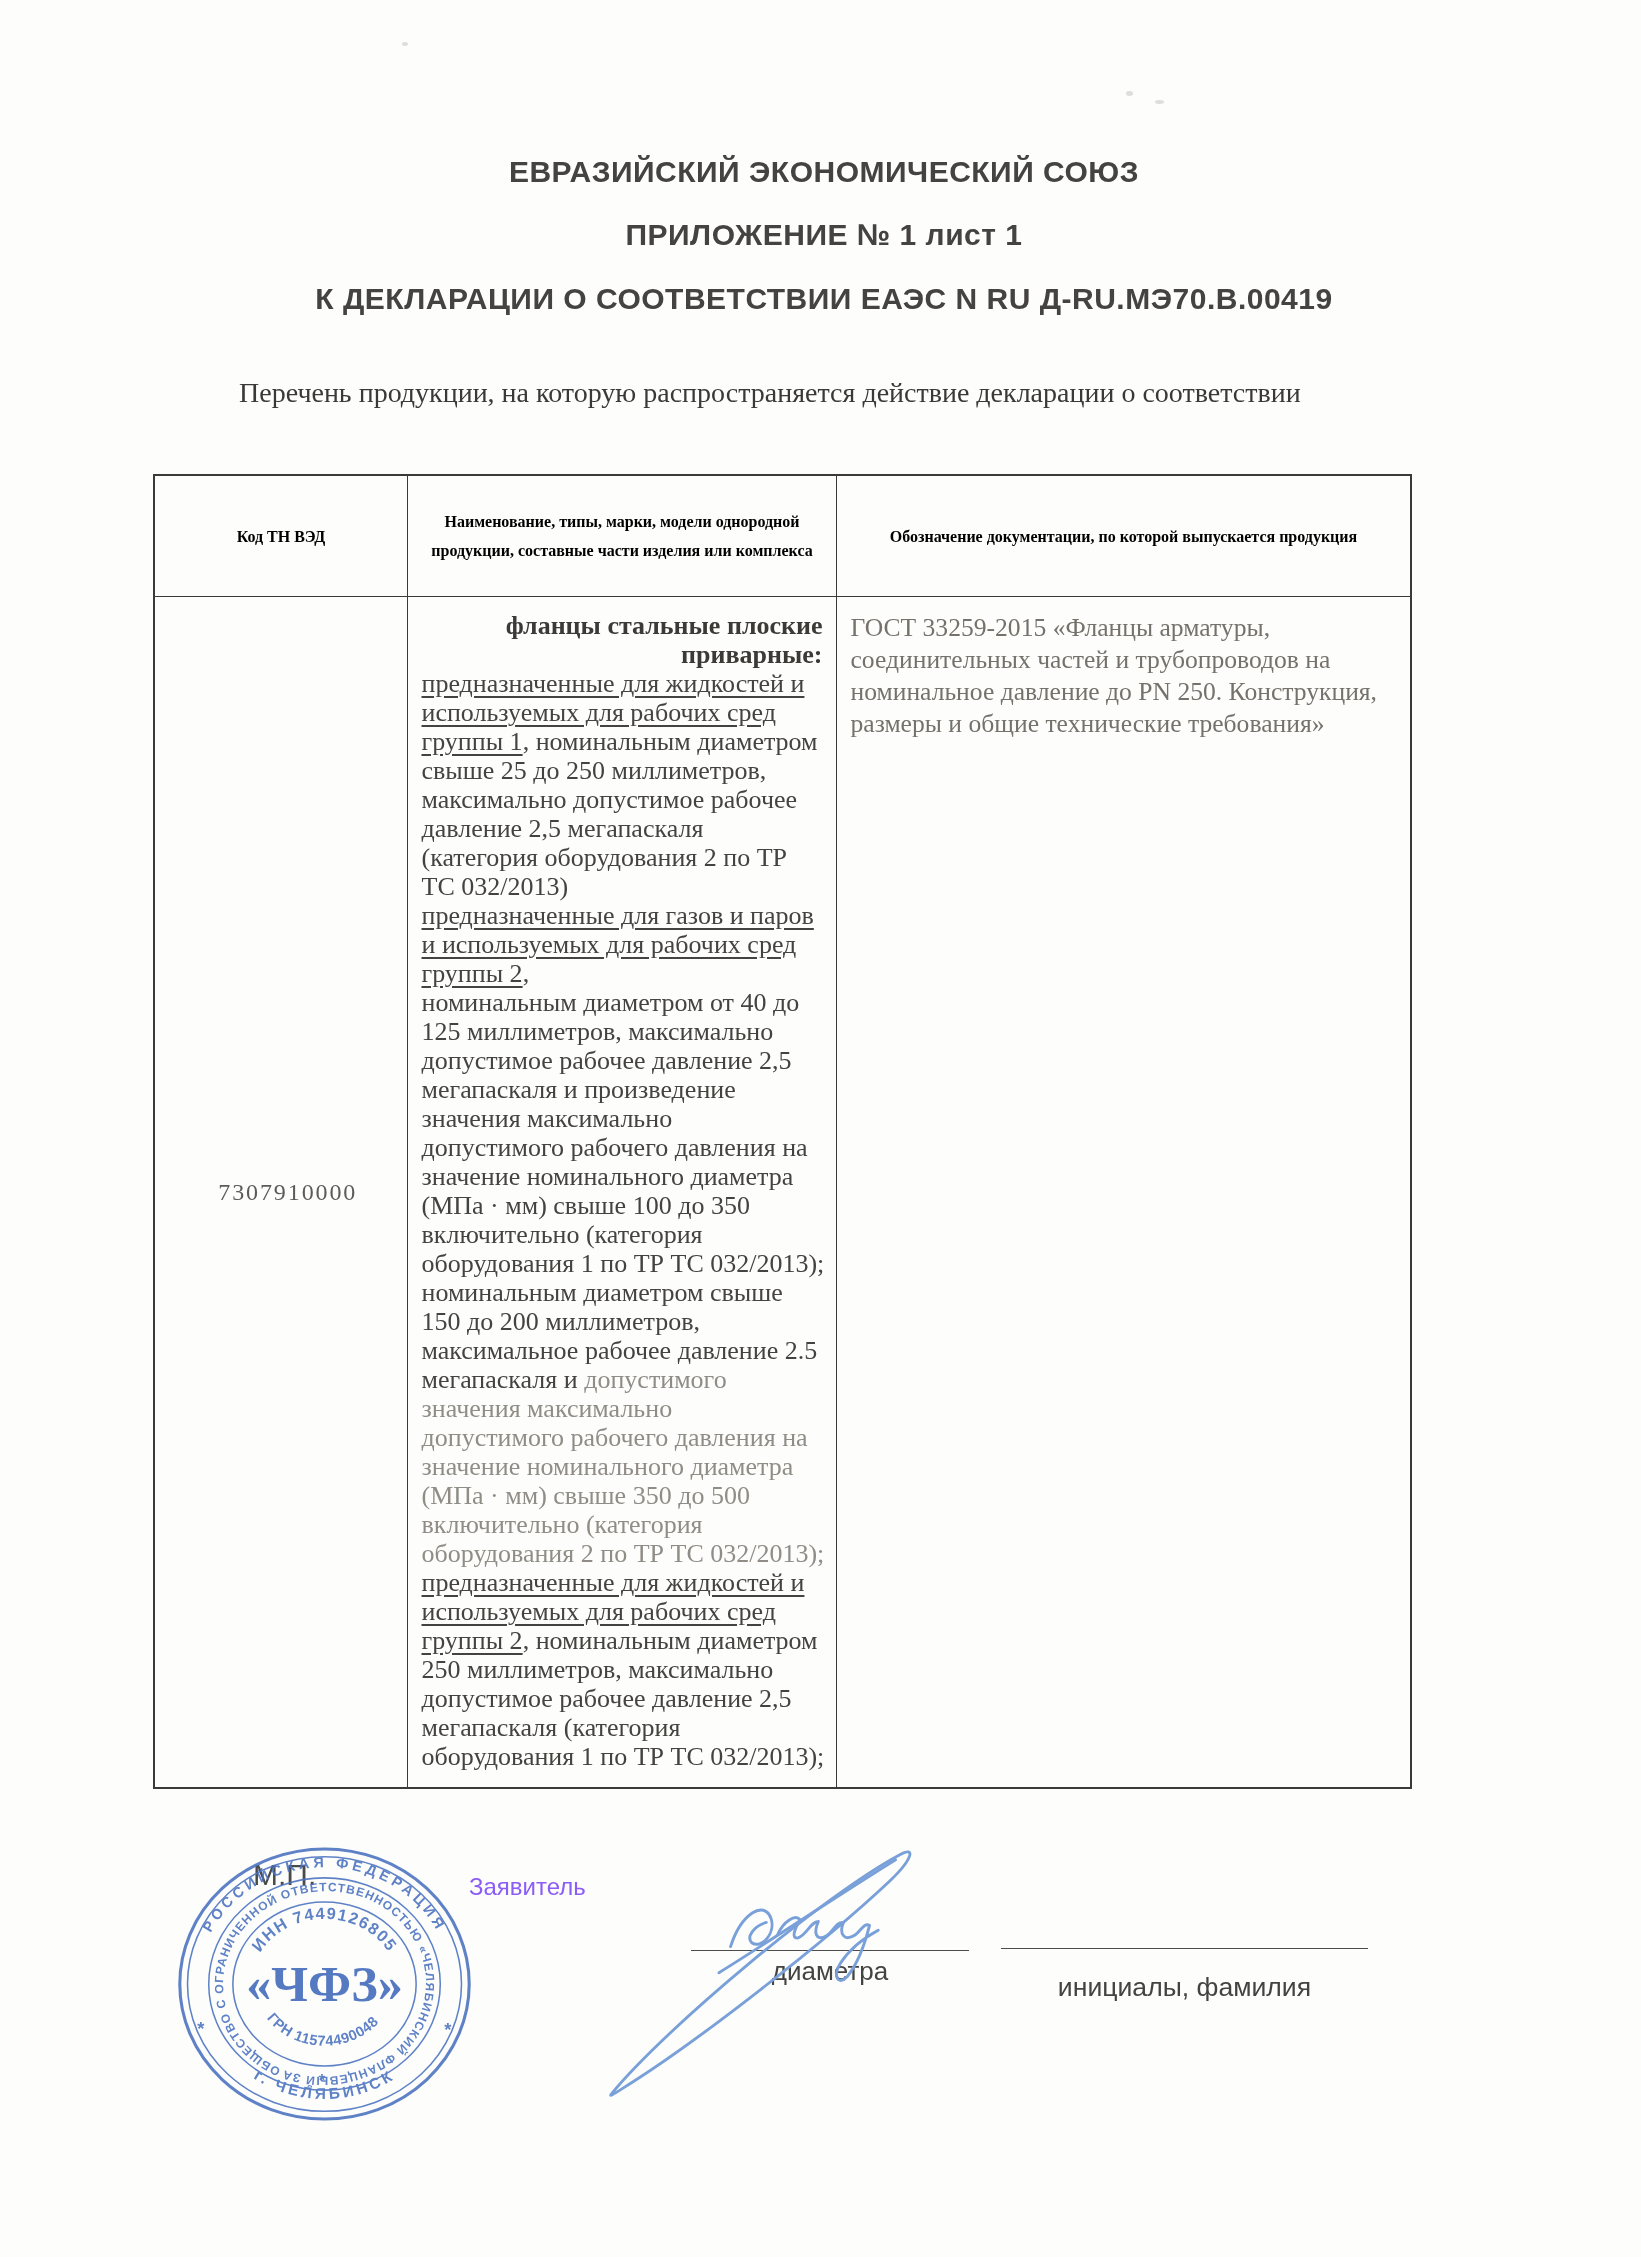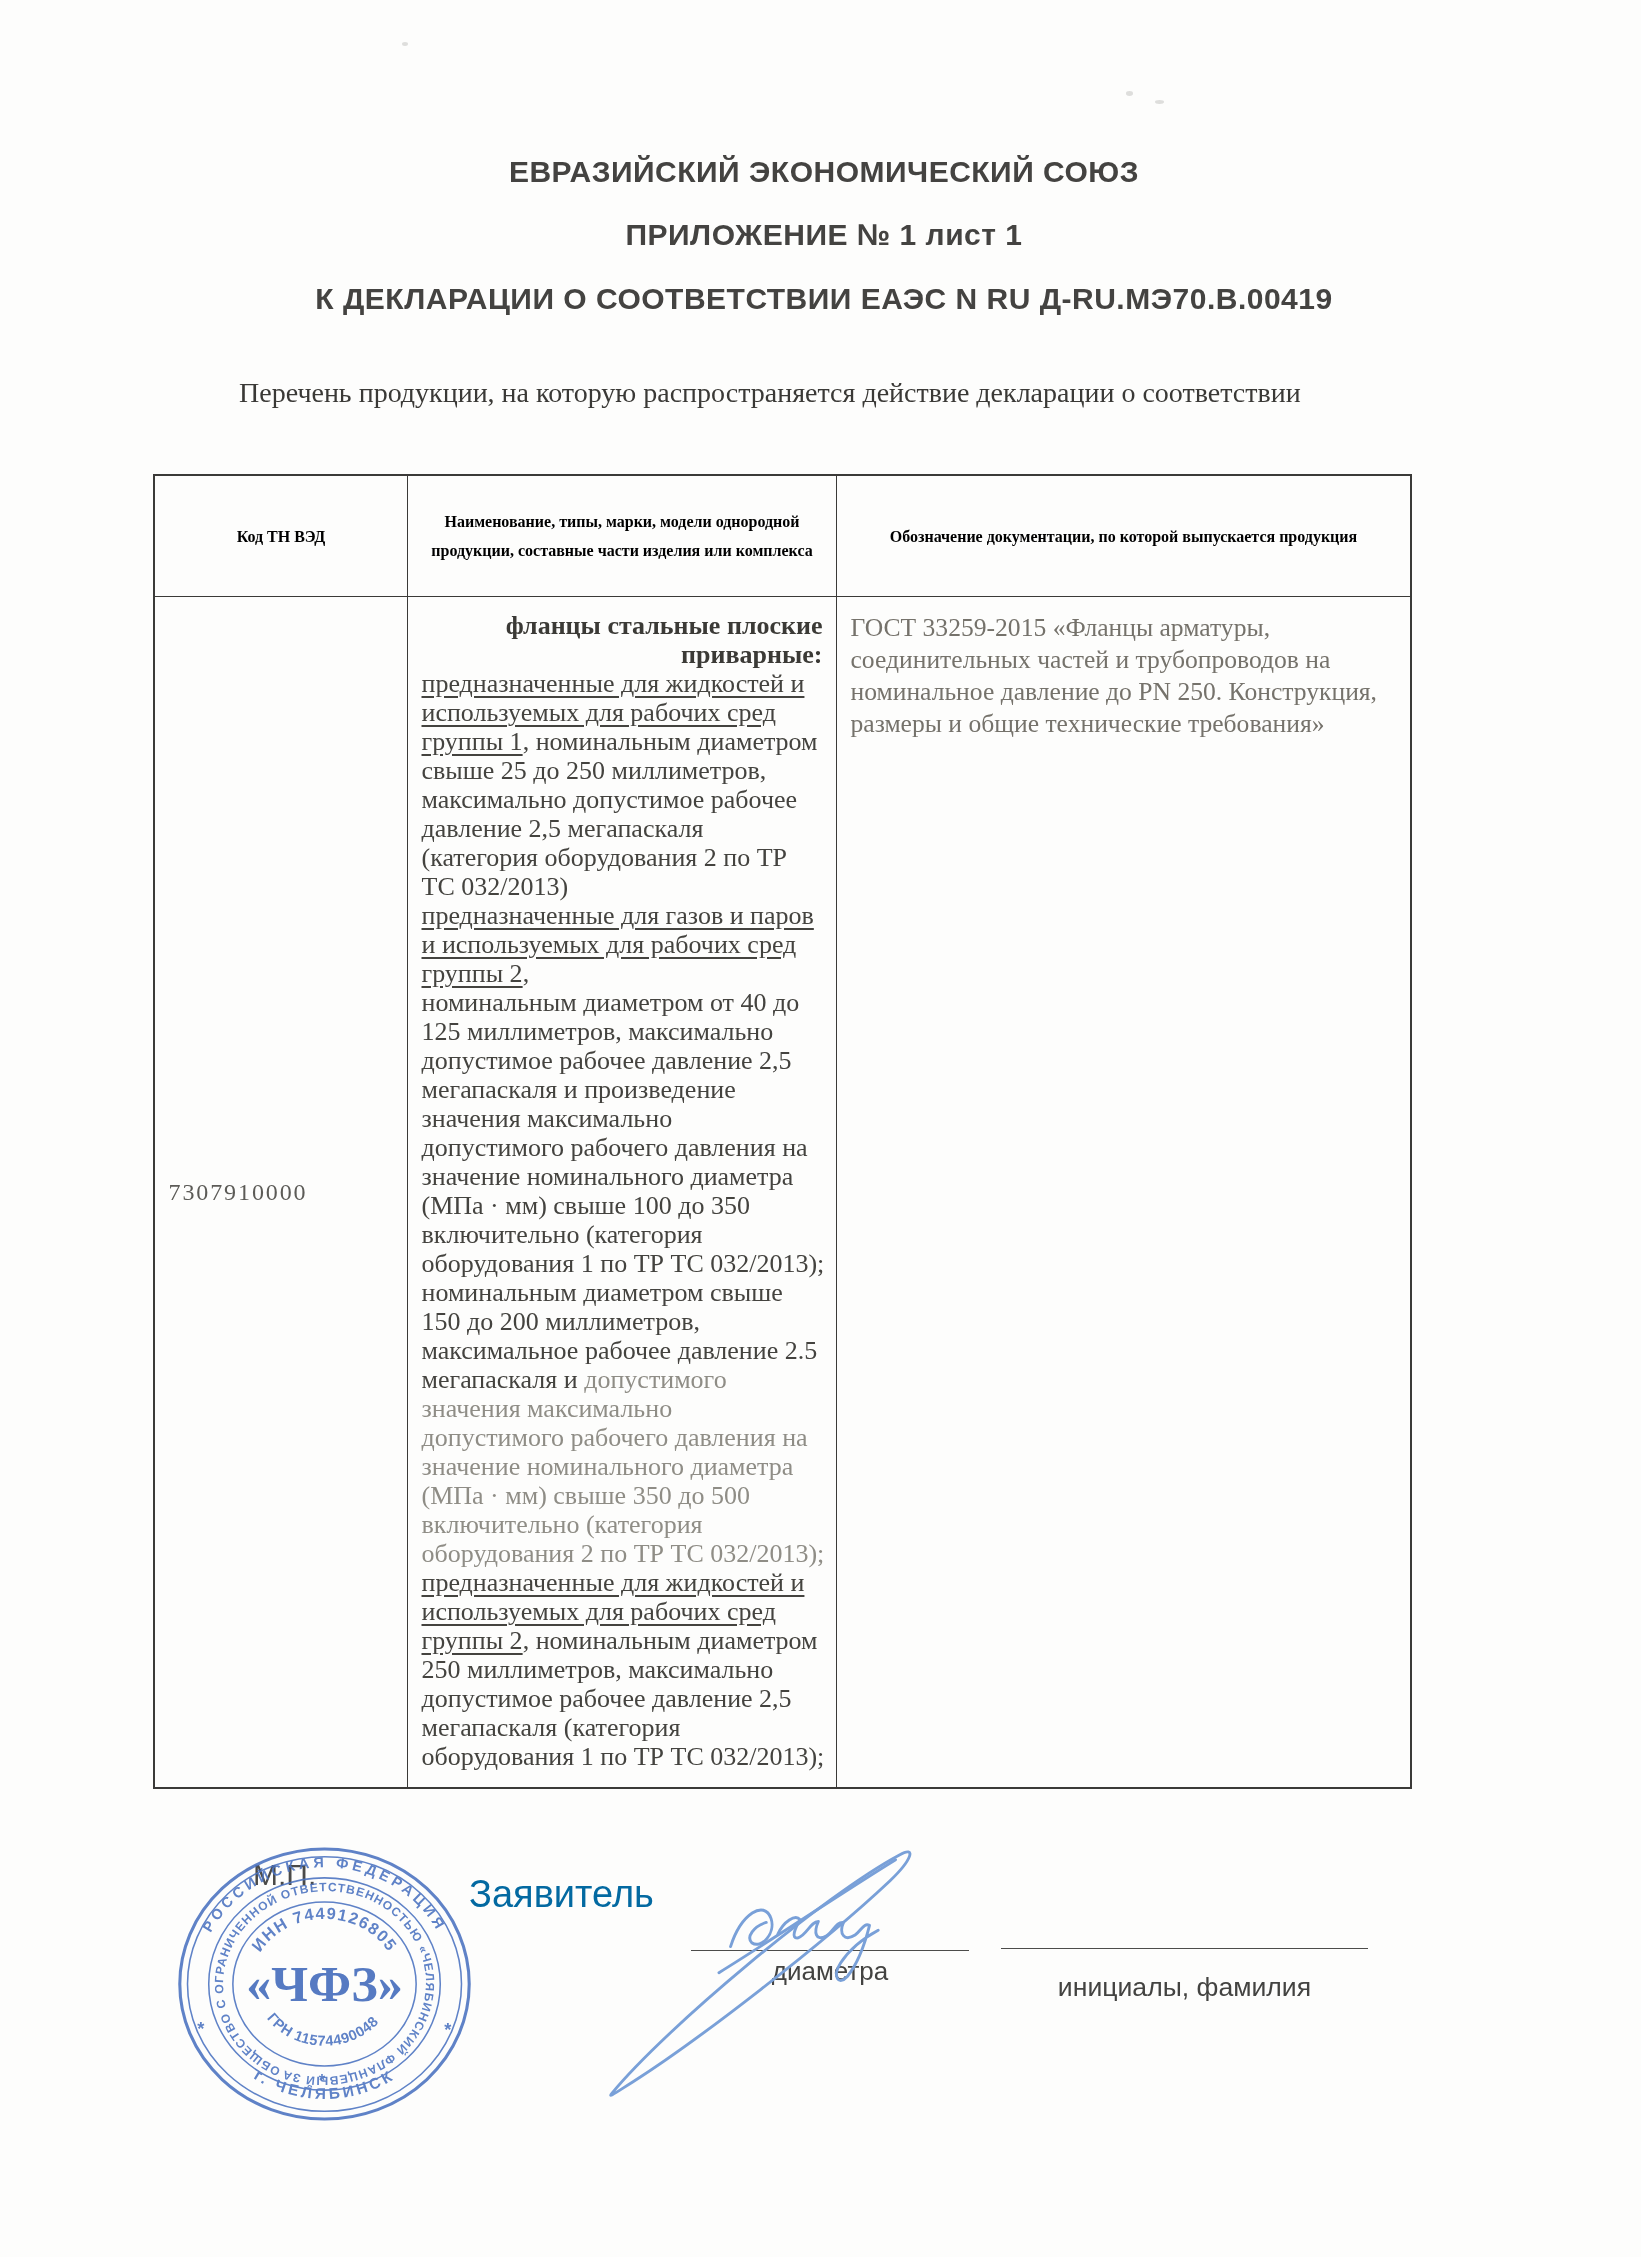--- a/index.html
+++ b/index.html
@@ -19,34 +19,34 @@
   .intro{position:absolute;left:239px;top:377px;font-size:28px;color:#3a3936;white-space:nowrap;}
   
   .ptable{position:absolute;left:153px;top:474px;width:1259px;height:1315px;
     box-sizing:border-box;border:2.4px solid #3b3a38;
     display:grid;grid-template-columns:253px 429px 1fr;grid-template-rows:121px 1fr;}
   .cell{box-sizing:border-box;}
   .cb{border-right:1.9px solid #3b3a38;}
   .hcell{border-bottom:1.9px solid #3b3a38;display:flex;align-items:center;justify-content:center;
     text-align:center;font-weight:700;font-size:16px;line-height:29px;color:#000000;padding:3.9px 13.5px;}
   .code-cell{display:flex;align-items:center;padding-left:13.5px;
-    font-size:24px;letter-spacing:1.9px;color:#5c5b57;}
+    font-size:24px;letter-spacing:1.9px;color:#5c5b57;justify-content:center;}
   .desc-cell{padding:13.5px 5.8px 0 13.5px;font-size:26px;line-height:29px;color:#44433f;}
   .dline{white-space:nowrap;}
   .dline.center{text-align:right;padding-right:7.7px;}
   .dline .b{font-weight:700;color:#3b3a36;}
   .dline .u{text-decoration:underline;text-decoration-thickness:1.7px;text-underline-offset:3.9px;}
   .dline .f{color:#8f8d86;}
   .docs-cell{padding:14.5px 11.6px 0 13.5px;font-size:25.6px;line-height:32px;color:#75726b;}
   .docs-line{white-space:nowrap;}
   
   .mp-label{position:absolute;left:253px;top:1858px;font-family:"Liberation Sans",sans-serif;
     font-size:30px;color:#4a4a48;z-index:1;}
   .applicant{position:absolute;left:469px;top:1873px;font-family:"Liberation Sans",sans-serif;
-    font-size:38px;color:#0369a1;}
+    font-size:24px;color:#8b5cf6;}
   .sig-line{position:absolute;height:0;border-top:1.9px solid #4c4c4a;}
   .line-sign{left:691px;top:1950px;width:278px;}
   .line-name{left:1001px;top:1948px;width:367px;}
   .caption{position:absolute;font-family:"Liberation Sans",sans-serif;color:#434341;text-align:center;}
   .cap-sign{left:691px;top:1956px;width:278px;font-size:26px;}
   .cap-name{left:1001px;top:1972px;width:367px;font-size:26.6px;}
   .applicant-name{position:absolute;left:1027px;top:1860px;width:315px;text-align:center;
     font-family:"Liberation Sans",sans-serif;font-size:30px;line-height:40px;color:#3e3e3c;}
   .seal{position:absolute;left:174px;top:1843px;width:301px;height:282px;opacity:.88;z-index:2;}
   .seal text{font-family:"Liberation Sans",sans-serif;font-weight:700;}

